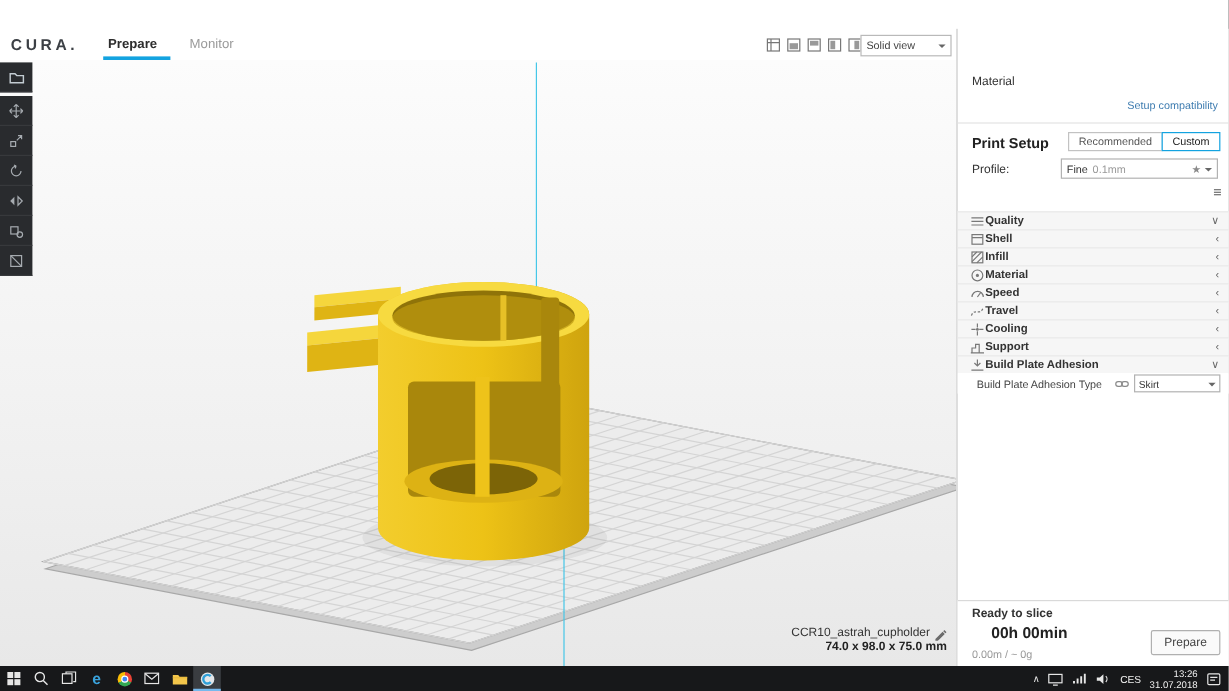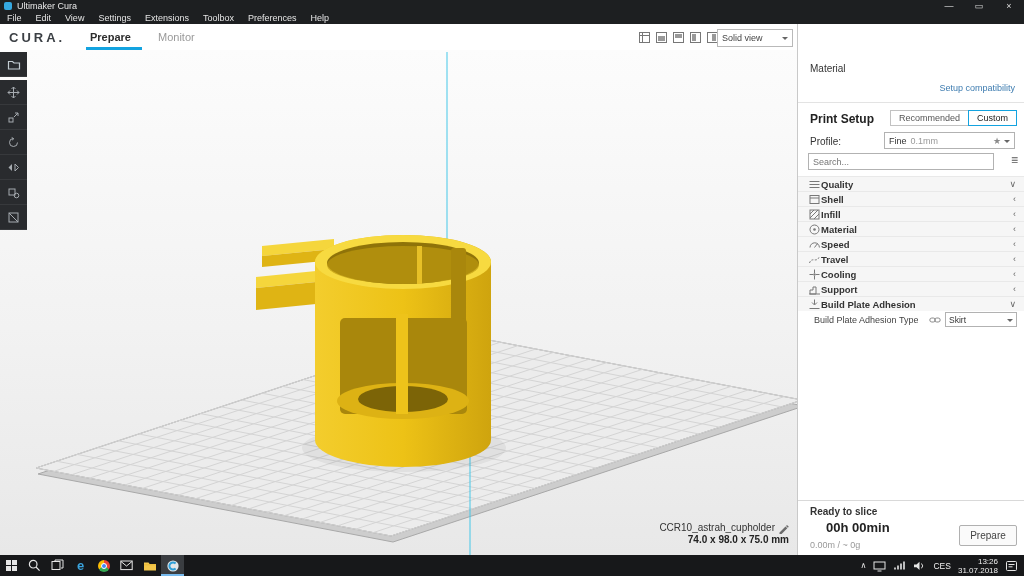--- a/index.html
+++ b/index.html
@@ -92,40 +92,21 @@
   .tray .chv{font-size:8px;color:#e8e8e8;cursor:pointer;}
   .tray .lang{font-size:8.5px;color:#f0f0f0;cursor:pointer;}
   .clock{text-align:right;font-size:8px;color:#f0f0f0;line-height:9px;cursor:pointer;}
   .tray svg{cursor:pointer;}
 </style>
 </head>
 <body>
 
 <div class="app">
 
-  <div class="titlebar">
-    <div class="appic"></div>
-    <span class="t">Ultimaker Cura</span>
-    <div class="win-ctl">
-      <span>—</span>
-      <span>▭</span>
-      <span>×</span>
-    </div>
-  </div>
-
-  <div class="menubar">
-    <span>File</span>
-    <span>Edit</span>
-    <span>View</span>
-    <span>Settings</span>
-    <span>Extensions</span>
-    <span>Toolbox</span>
-    <span>Preferences</span>
-    <span>Help</span>
-  </div>
+
 
   <div class="header">
     <div class="logo">CURA.</div>
     <div class="tab prepare">Prepare</div>
     <div class="tab monitor">Monitor</div>
     <div class="tab-underline"></div>
     <div class="view-icons">
       <svg width="13" height="13">
           <rect x="1.5" y="1.5" width="10" height="10" fill="none" stroke="#777"></rect>
           <path d="M1.5 4.5 L11.5 4.5 M4.5 1.5 V11.5" stroke="#777" fill="none"></path>
@@ -306,23 +287,20 @@
     </div>
 
     <div class="lbl prof-lbl">Profile:</div>
     <div class="sel prof-sel">
       <span>Fine</span>
       <span class="light">0.1mm</span>
       <span class="star">★</span>
       <span class="caret"></span>
     </div>
 
-    <div class="search-box">
-      <input placeholder="Search..." style="">
-    </div>
     <div class="hamb">≡</div>
 
     <div class="settings">
       <div class="cat">
         <svg width="13" height="13">
             <path d="M1.5 3.5 h10 M1.5 6.5 h10 M1.5 9.5 h10" stroke="#787878" fill="none"></path>
           </svg>
         <span class="cat-lb">Quality</span>
         <span class="cat-ch">∨</span>
       </div>

